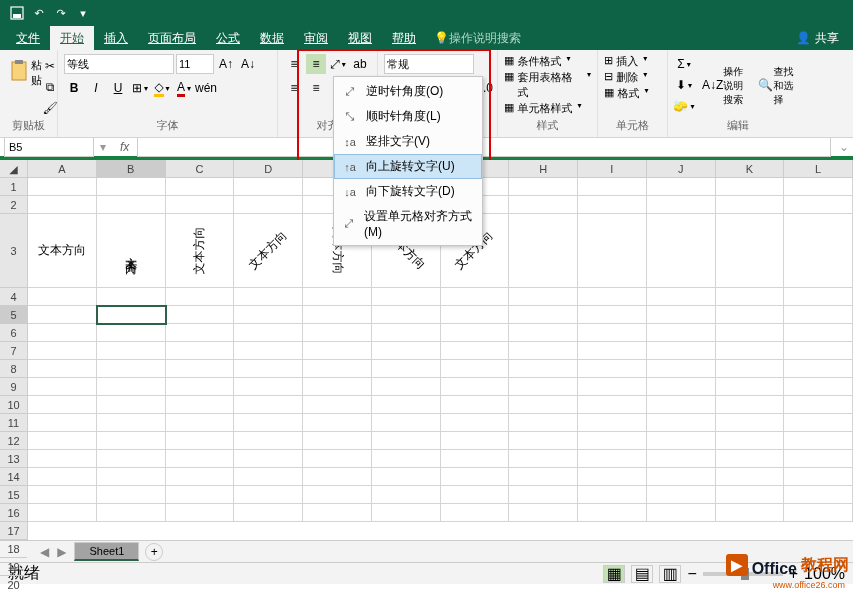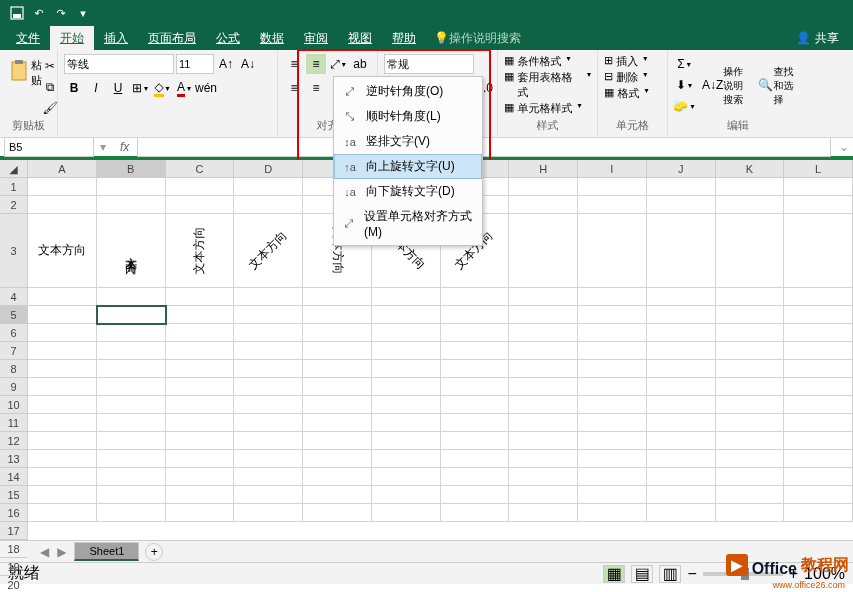--- a/index.html
+++ b/index.html
@@ -162,20 +162,21 @@
             <span style="border-bottom:3px solid #ffc000;">◇</span>
             <span class="arrow-down">▾</span>
           </div>
         <div class="small-btn">
             <span style="border-bottom:3px solid #c00;">A</span>
             <span class="arrow-down">▾</span>
           </div>
         <div class="small-btn">wén</div>
       </div>
     </div>
+    <div class="ribbon-group-label">字体</div>
   </div>
 
   <div class="ribbon-group" style="width:100px;">
     <div class="ribbon-group-body" style="flex-direction:column; gap:4px; align-items:flex-start;">
       <div style="display:flex; gap:2px;">
         <div class="small-btn">≡</div>
         <div class="small-btn" style="background:#c5e0b4;">≡</div>
         <div class="small-btn">⤢<span class="arrow-down">▾</span></div>
         <div class="small-btn">ab</div>
       </div>

